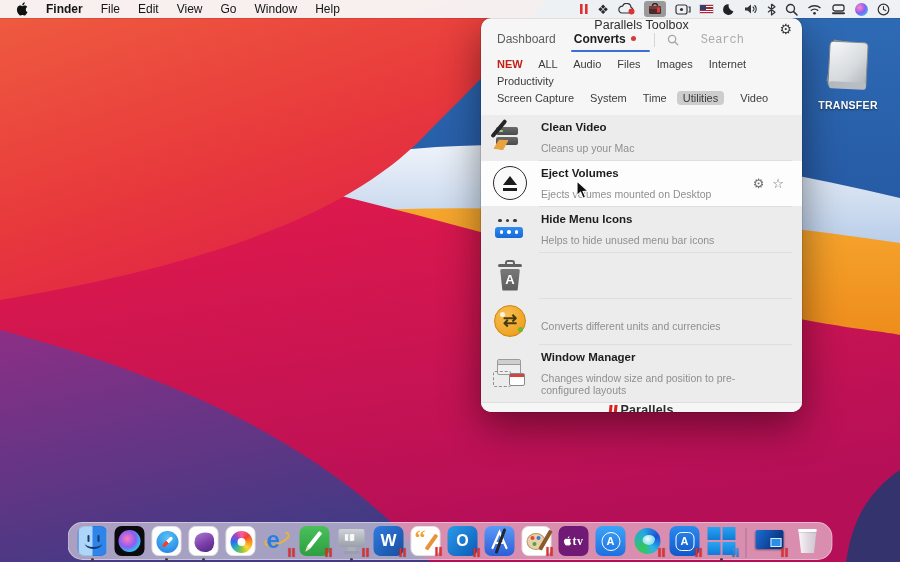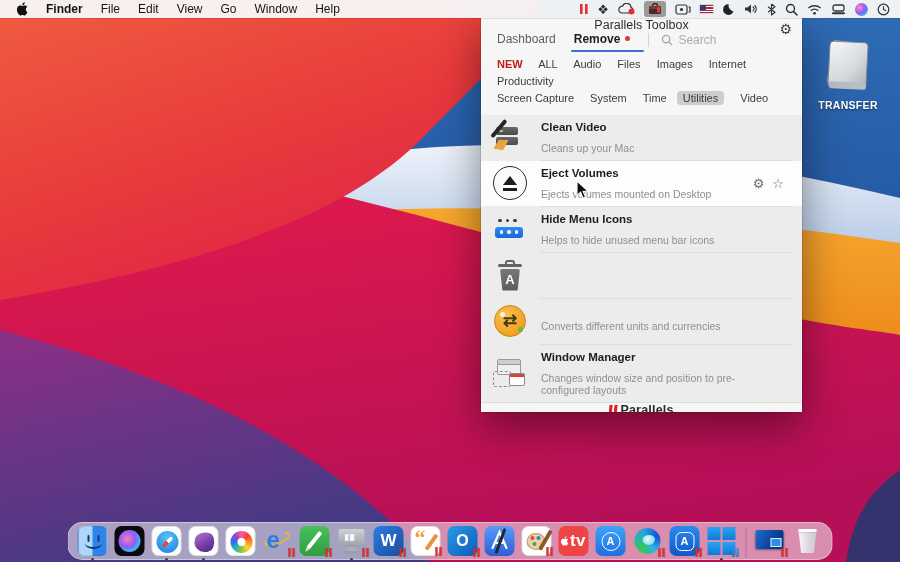--- a/index.html
+++ b/index.html
@@ -28,32 +28,32 @@
     background:radial-gradient(circle at 35% 35%,#ff8ac2,#8a5cf5 48%,#2fc0ee 78%,#203080 95%);}
 
   
   .drive{position:absolute;right:14px;top:38px;width:76px;text-align:center;z-index:5;}
   .drive svg{display:block;margin:0 auto;}
   .drive-label{margin-top:3px;color:#fff;font-size:10.5px;font-weight:bold;letter-spacing:.3px;
     text-shadow:0 1px 2px rgba(0,0,0,.55);}
 
   
   .tbx{position:absolute;left:481px;top:18px;width:321px;height:394px;background:#f6f6f6;
-    border-radius:0;box-shadow:0 14px 40px rgba(0,0,0,.45),0 0 0 .5px rgba(0,0,0,.2);
+    border-radius:10px;box-shadow:0 14px 40px rgba(0,0,0,.45),0 0 0 .5px rgba(0,0,0,.2);
     z-index:20;display:flex;flex-direction:column;overflow:hidden;font-size:12px;color:#222;}
   .tbx-title{position:relative;height:24px;display:flex;align-items:center;justify-content:center;
     font-size:12.5px;color:#2e2e2e;}
   .tbx-gear{position:absolute;right:10px;top:3px;font-size:14px;color:#3b3b3b;cursor:default;}
   .tbx-tabs{display:flex;align-items:center;height:26px;padding:0 0 0 16px;}
   .tab{position:relative;margin-right:18px;color:#5d5d5d;padding-bottom:3px;}
   .tab.active{color:#1c1c1c;font-weight:bold;}
   .tab.active .u{position:absolute;left:-3px;right:-14px;bottom:-3px;height:2px;background:#3a6fd8;border-radius:1px;}
   .tab .dot{display:inline-block;width:5px;height:5px;border-radius:50%;background:#d83a34;margin-left:5px;vertical-align:2px;}
   .tabs-sep{width:1px;height:14px;background:#d6d6d6;margin:0 12px 2px 0;}
-  .search{display:flex;align-items:center;gap:5px;color:#ababab;margin-bottom:2px;}
+  .search{display:flex;align-items:center;gap:22px;color:#ababab;margin-bottom:2px;font-family:Liberation Mono, monospace;}
   .tbx-div{height:1px;background:#e0e0e0;}
   .cats{padding:7px 16px 8px;background:#f6f6f6;line-height:17px;font-size:11px;color:#3c3c3c;}
   .cats span{margin-right:13px;white-space:nowrap;}
   .cat-new{color:#c32017;font-weight:bold;}
   .cat-sel{background:#cdcdcd;border-radius:4px;padding:1px 6px;margin-left:-6px;}
   .tools{flex:1;background:#ececec;display:flex;flex-direction:column;}
   .tool-row{display:flex;align-items:center;height:45px;padding:0 10px 0 10px;position:relative;}
   .tool-row.tall{height:57px;}
   .tool-row.hovered{background:#fdfdfd;}
   .tool-sep{height:1px;background:#dedede;margin-left:58px;margin-right:10px;}
@@ -165,22 +165,22 @@
   .t-outlook{background:linear-gradient(135deg,#2a9ae8,#0b5bb8);display:flex;align-items:center;justify-content:center;
     color:#fff;font-weight:bold;font-size:16px;}
   .t-xtools{background:linear-gradient(#5a9af5,#2a5fd8);}
   .t-paint{background:#fff;border:1px solid #e3e3e3;}
   .t-paint .pal{position:absolute;left:4px;top:6px;width:19px;height:17px;border-radius:50%;
     background:#e9d0a8;border:1px solid #bb9468;}
   .t-paint .d1{position:absolute;left:8px;top:9px;width:4px;height:4px;border-radius:50%;background:#e0483a;}
   .t-paint .d2{position:absolute;left:14px;top:9px;width:4px;height:4px;border-radius:50%;background:#3a7ae0;}
   .t-paint .d3{position:absolute;left:10px;top:15px;width:4px;height:4px;border-radius:50%;background:#4aa84a;}
   .t-paint .br{position:absolute;right:4px;top:2px;width:3.5px;height:22px;background:#8a5a2a;transform:rotate(30deg);border-radius:1px;}
-  .t-atv{background:#ef4444;display:flex;align-items:center;justify-content:center;color:#fff;
-    font-weight:bold;font-size:17px;letter-spacing:.5px;}
+  .t-atv{background:#701a75;display:flex;align-items:center;justify-content:center;color:#fff;
+    font-weight:bold;font-size:12px;letter-spacing:.5px;font-family:Liberation Serif, serif;}
   .t-atv .ap{margin-right:1px;display:flex;}
   .t-astore{background:linear-gradient(#3ba4f8,#1f6fe0);display:flex;align-items:center;justify-content:center;}
   .t-astore .ring{width:19px;height:19px;border:1.8px solid #fff;border-radius:50%;display:flex;
     align-items:center;justify-content:center;color:#fff;font-weight:bold;font-size:11px;}
   .t-edge{background:transparent;}
   .t-edge .swirl{position:absolute;left:2px;top:2px;width:26px;height:26px;border-radius:50%;
     background:conic-gradient(from 210deg,#35c75a,#25a8e0 35%,#1b4fd8 60%,#2bb3e8 80%,#35c75a);}
   .t-edge .swirl::after{content:"";position:absolute;left:8px;top:7px;width:13px;height:10px;border-radius:50%;
     background:radial-gradient(circle at 40% 40%,#eafff2,#7fd8f0 70%,transparent 75%);}
   .t-mstore{background:linear-gradient(#2a8af0,#1257c8);display:flex;align-items:center;justify-content:center;}
@@ -353,21 +353,21 @@
     <div class="drive-label">TRANSFER</div>
   </div>
 
   <div class="tbx">
     <div class="tbx-title">
       <span>Parallels Toolbox</span>
       <span class="tbx-gear">⚙</span>
     </div>
     <div class="tbx-tabs">
       <span class="tab"><span>Dashboard</span></span>
-      <span class="tab active"><span>Remove</span><span class="dot"></span><span class="u"></span></span>
+      <span class="tab active"><span>Converts</span><span class="dot"></span><span class="u"></span></span>
       <span class="tabs-sep"></span>
       <span class="search">
         <svg width="12" height="12" viewBox="0 0 13 13">
             <circle cx="5.5" cy="5.5" r="4" fill="none" stroke="#a8a8a8" stroke-width="1.4"></circle>
             <line x1="8.6" y1="8.6" x2="11.6" y2="11.6" stroke="#a8a8a8" stroke-width="1.4" stroke-linecap="round"></line>
           </svg>
         <span>Search</span>
       </span>
     </div>
     <div class="tbx-div"></div>

